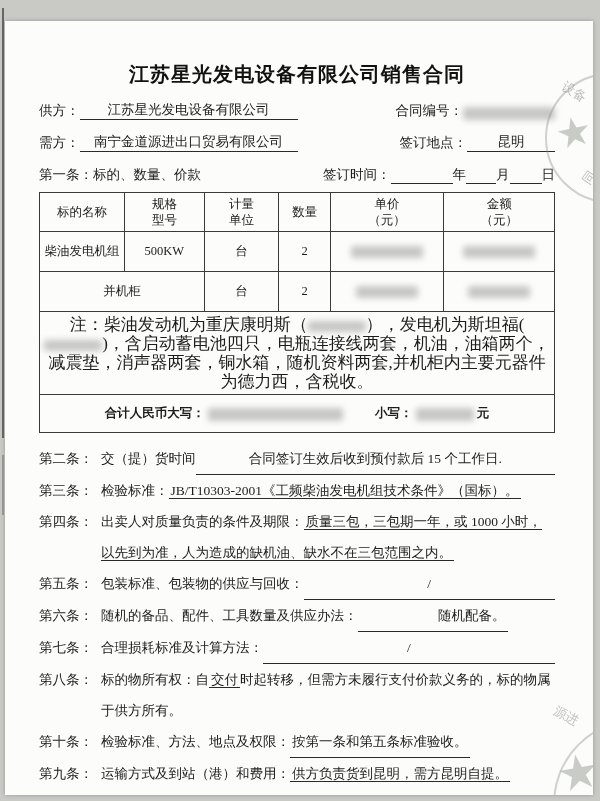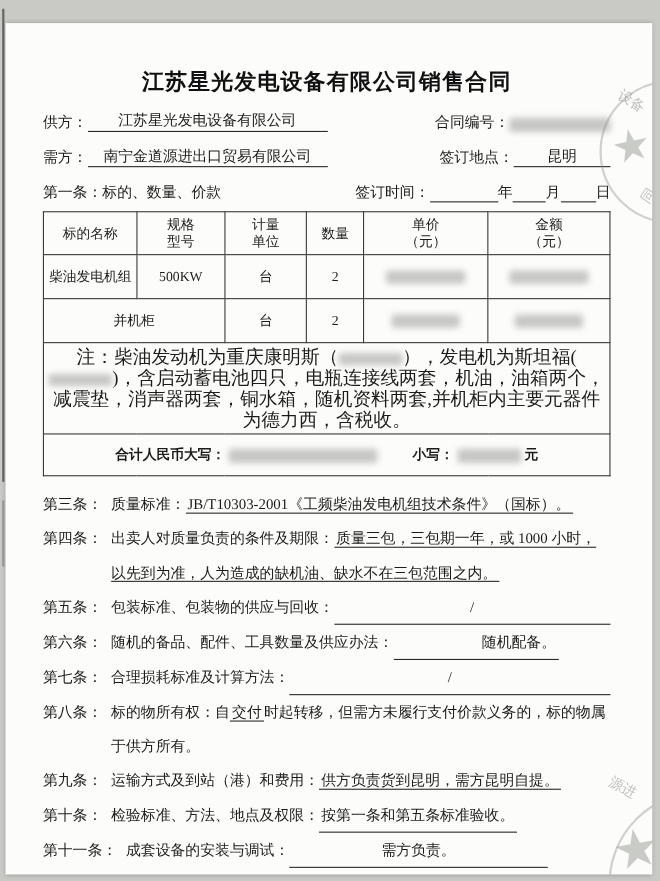--- a/index.html
+++ b/index.html
@@ -174,24 +174,31 @@
           <span>小写：</span>
           <span class="blur" style="width:58px;height:13px;"></span>
           <span>元</span>
         </td>
       </tr>
     </tbody>
       </table>
 
     <div class="clauses">
 
+      <div class="clause">
+        <span class="c-label">第二条：</span>
+        <span class="c-body" style="display:flex;">
+            <span style="white-space:nowrap;">交（提）货时间</span>
+            <span class="u u-fill" style="flex:1;">合同签订生效后收到预付款后 15 个工作日.</span>
+          </span>
+      </div>
 
       <div class="clause">
         <span class="c-label">第三条：</span>
-        <span class="c-body"><span>质量标准：</span><span class="u">JB/T10303-2001《工频柴油发电机组技术条件》（国标）。</span></span>
+        <span class="c-body"><span>检验标准：</span><span class="u">JB/T10303-2001《工频柴油发电机组技术条件》（国标）。</span></span>
       </div>
 
       <div class="clause">
         <span class="c-label">第四条：</span>
         <span class="c-body"><span>出卖人对质量负责的条件及期限：</span><span class="u">质量三包，三包期一年，或 1000 小时，以先到为准，人为造成的缺机油、缺水不在三包范围之内。</span></span>
       </div>
 
       <div class="clause">
         <span class="c-label">第五条：</span>
         <span class="c-body" style="display:flex;">
@@ -212,27 +219,27 @@
             <span class="u u-fill" style="flex:1;">/</span>
           </span>
       </div>
 
       <div class="clause">
         <span class="c-label">第八条：</span>
         <span class="c-body"><span>标的物所有权：自</span><span class="u">交付</span><span>时起转移，但需方未履行支付价款义务的，标的物属于供方所有。</span></span>
       </div>
 
       <div class="clause">
+        <span class="c-label">第十条：</span>
+        <span class="c-body"><span>检验标准、方法、地点及权限：</span><span class="u u-mid">按第一条和第五条标准验收。</span></span>
+      </div>
+
+      <div class="clause">
         <span class="c-label">第九条：</span>
         <span class="c-body"><span>运输方式及到站（港）和费用：</span><span class="u">供方负责货到昆明，需方昆明自提。</span></span>
-      </div>
-
-      <div class="clause">
-        <span class="c-label">第十条：</span>
-        <span class="c-body"><span>检验标准、方法、地点及权限：</span><span class="u u-mid">按第一条和第五条标准验收。</span></span>
       </div>
 
       <div class="clause">
         <span class="c-label">第十一条：</span>
         <span class="c-body"><span>成套设备的安装与调试：</span><span class="u u-wide">需方负责。</span></span>
       </div>
 
       <div class="clause">
         <span class="c-label">第十二条：</span>
         <span class="c-body"></span>

